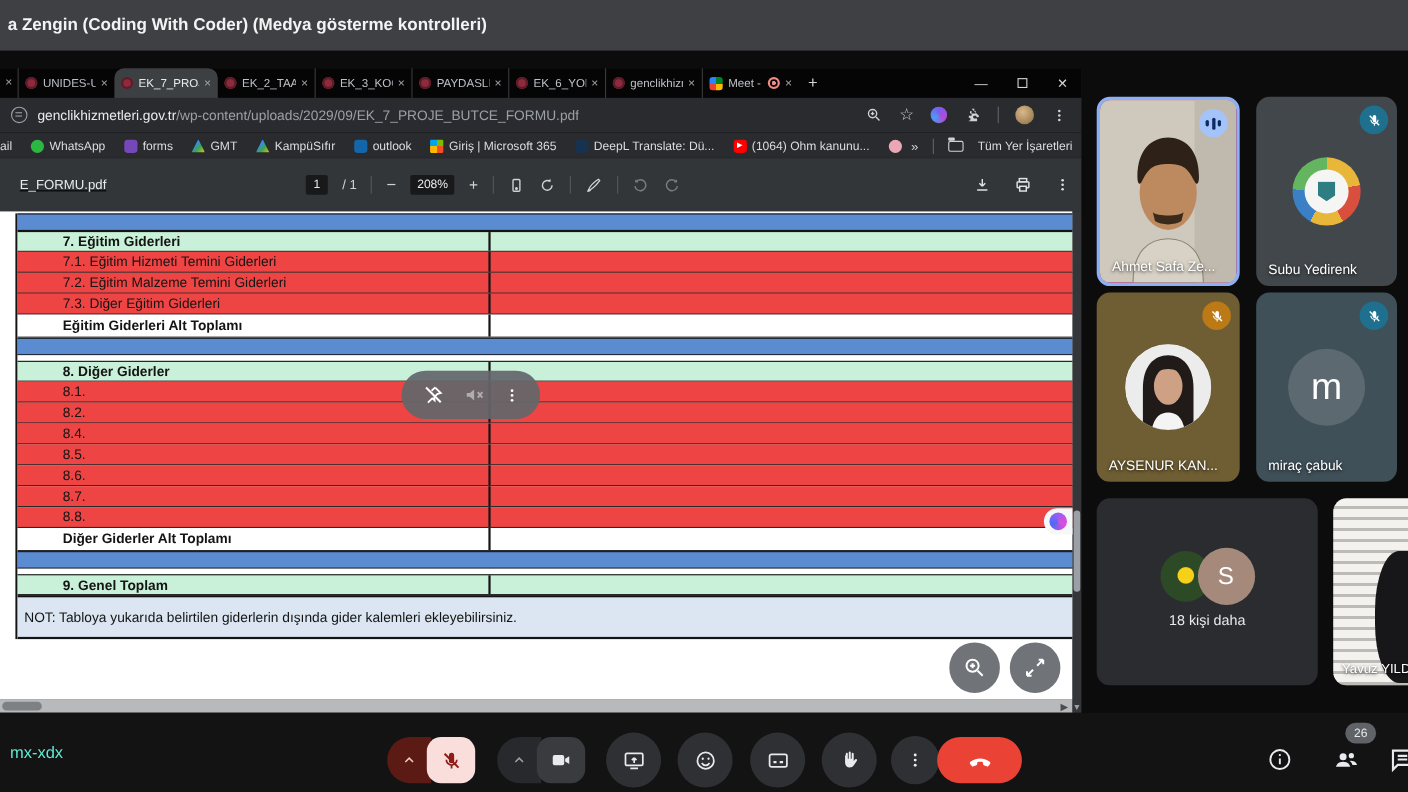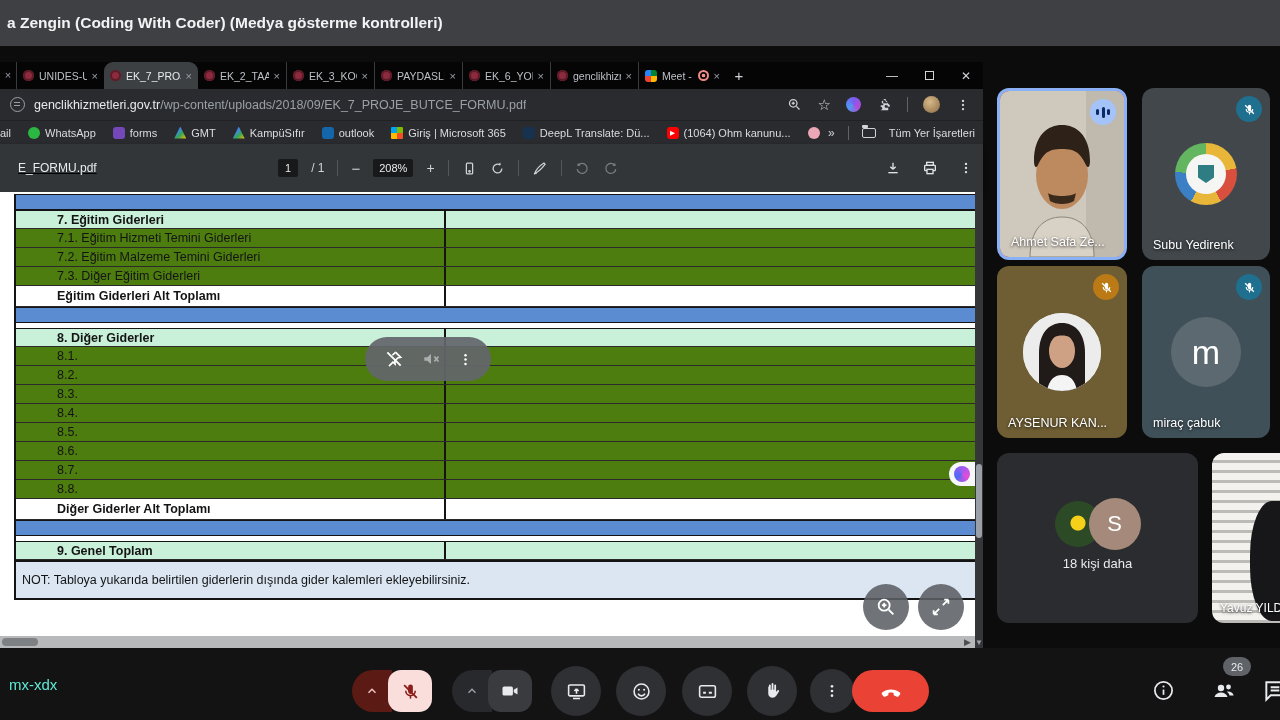--- a/index.html
+++ b/index.html
@@ -73,21 +73,21 @@
   .pdiv{width:1px;height:16px;background:#55585b;}
   .dim{opacity:.45;}
   .pdfright{position:absolute;right:10px;display:flex;align-items:center;gap:21px;color:#e0e2e5;}
 
   .pdfcontent{position:absolute;left:0;top:130px;width:983px;height:456px;background:#28292c;overflow:hidden;}
   .page{position:absolute;left:0;top:0;width:975px;height:444px;background:#fff;}
   .pdftable{position:absolute;left:14px;top:2px;width:961px;border-left:2.5px solid #141414;}
   .trow{display:flex;align-items:center;border-bottom:1px solid #2a2a2a;font-size:12.5px;color:#141414;}
   .cell-l{width:394px;height:100%;display:flex;align-items:center;padding-left:5px;border-right:2px solid #141414;margin-left:36px;}
   .cell-r{flex:1;height:100%;}
-  .r-item{height:19px;background:#4d7c0f;}
+  .r-item{height:19px;background:#ef4444;}
   .r-section{height:19px;background:#c9f0d8;font-weight:700;border-top:1.5px solid #141414;}
   .r-subtotal{height:21px;background:#fff;font-weight:700;}
   .r-blue{height:16px;background:#5b8bd1;border-top:1.5px solid #141414;border-bottom:1.5px solid #141414;}
   .r-gap{height:5px;background:#fff;border-bottom:none;}
   .r-note{height:40px;background:#dbe6f2;padding-left:6px;border-top:2px solid #141414;border-bottom:2.5px solid #141414;}
   .hscroll{position:absolute;left:0;top:444px;width:975px;height:12px;background:#b7b9ba;}
   .hthumb{position:absolute;left:2px;top:2px;width:36px;height:8px;background:#7e8184;border-radius:4px;}
   .harrow{position:absolute;right:4px;top:1px;color:#4b4d4f;font-size:9px;}
   .vscroll{position:absolute;right:0;top:0;width:8px;height:456px;background:#35363a;}
   .vthumb{position:absolute;left:1px;top:272px;width:6px;height:74px;background:#9aa0a6;border-radius:3px;}
@@ -215,21 +215,21 @@
       <div class="newtab">+</div>
       <div class="wincontrols">
         <span class="wc">—</span>
         <span class="wc-box"></span>
         <span class="wc">✕</span>
       </div>
     </div>
 
     <div class="urlbar">
       <div class="pageinfo"></div>
-      <div class="url"><span class="dom">genclikhizmetleri.gov.tr</span><span class="path">/wp-content/uploads/2018/09/EK_7_PROJE_BUTCE_FORMU.pdf</span></div>
+      <div class="url"><span class="dom">genclikhizmetleri.gov.tr</span><span class="path">/wp-content/uploads/2029/09/EK_7_PROJE_BUTCE_FORMU.pdf</span></div>
       <div class="url-icons">
         <span class="uic">
           <svg width="15" height="15" viewBox="0 0 24 24" fill="none" stroke="#cfd2d6" stroke-width="2">
               <circle cx="10" cy="10" r="6"></circle>
               <line x1="15" y1="15" x2="20" y2="20"></line>
               <line x1="7.5" y1="10" x2="12.5" y2="10"></line>
               <line x1="10" y1="7.5" x2="10" y2="12.5"></line>
             </svg>
         </span>
         <span class="star">☆</span>
@@ -414,26 +414,20 @@
             </div>
             <div class="trow r-item">
               <div class="cell-l">
                 <span>8.1.</span>
               </div>
               <div class="cell-r"></div>
             </div>
             <div class="trow r-item">
               <div class="cell-l">
                 <span>8.2.</span>
-              </div>
-              <div class="cell-r"></div>
-            </div>
-            <div class="trow r-item">
-              <div class="cell-l">
-                <span>8.3.</span>
               </div>
               <div class="cell-r"></div>
             </div>
             <div class="trow r-item">
               <div class="cell-l">
                 <span>8.4.</span>
               </div>
               <div class="cell-r"></div>
             </div>
             <div class="trow r-item">

